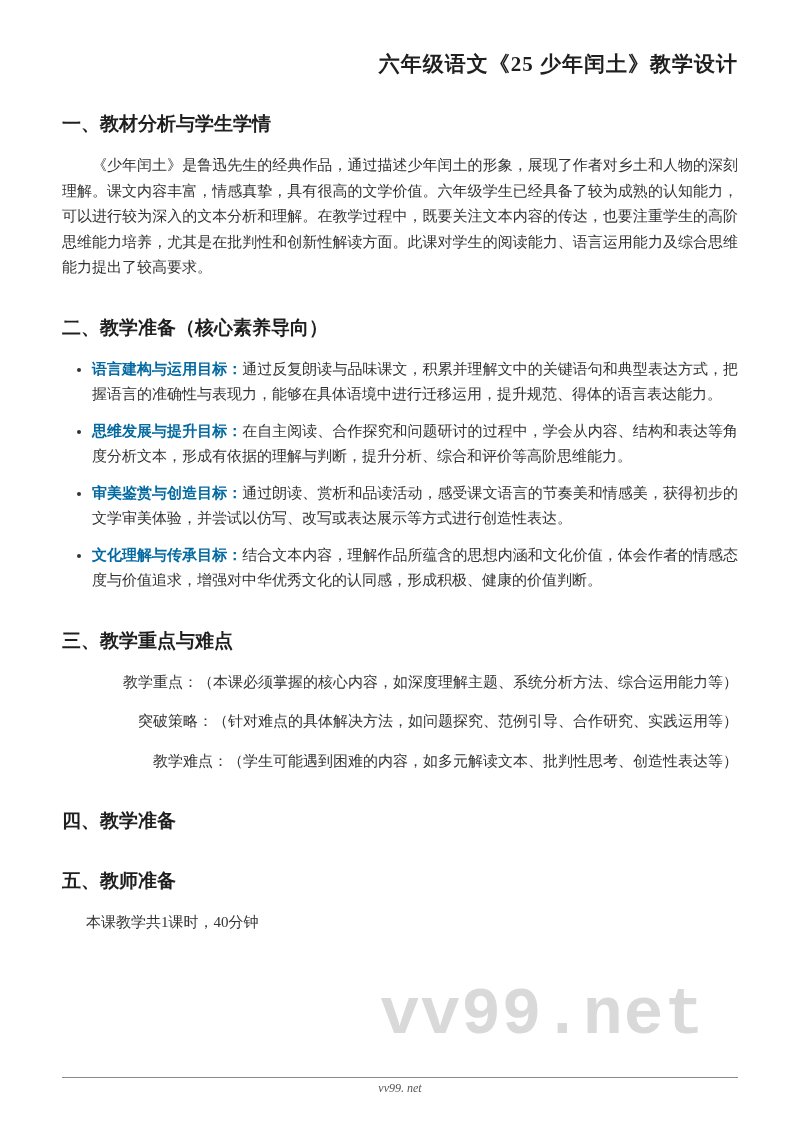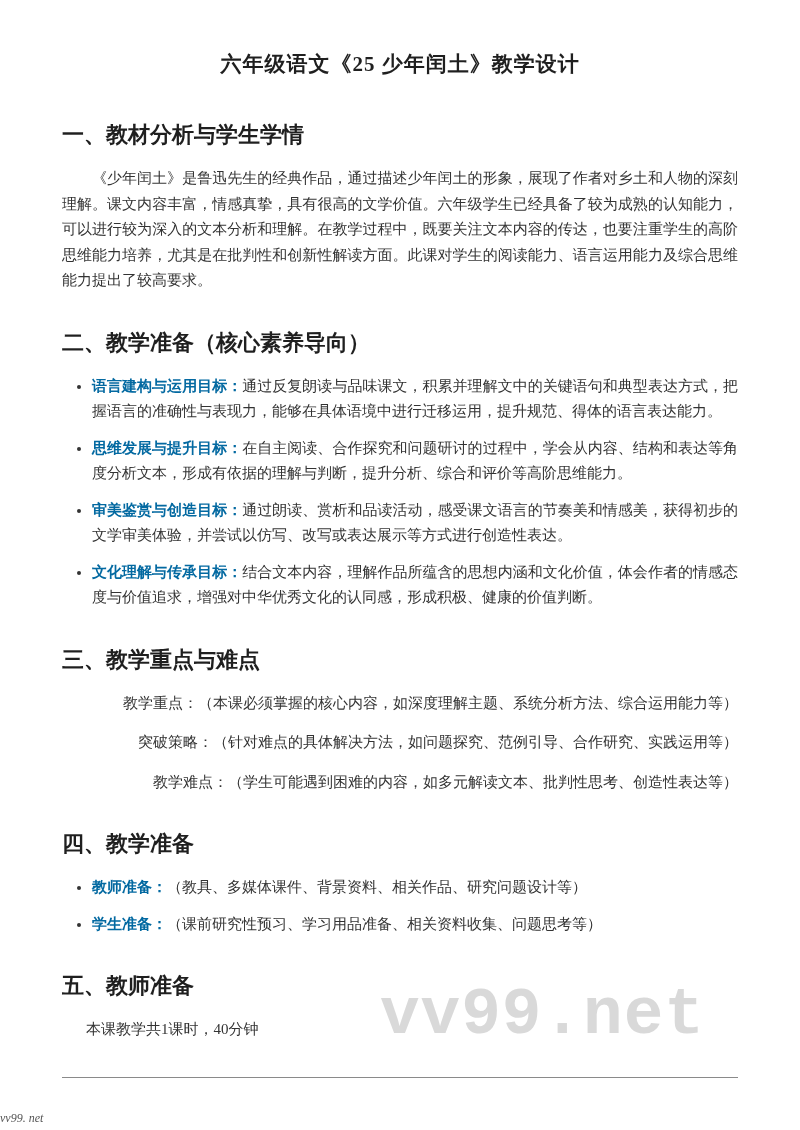--- a/index.html
+++ b/index.html
@@ -13,30 +13,30 @@
     height: 1130px;
     background: #ffffff;
     overflow: hidden;
     font-family: "Liberation Serif", serif;
     color: #333333;
   }
   .content {
     padding: 50px 62px 0 62px;
   }
   .doc-title {
-    margin: 0 0 42px 0;
-    text-align: center;
+    margin: 0 0 33px 0;
+    text-align: right;
     font-size: 21px;
     font-weight: bold;
     color: #1f1f1f;
     letter-spacing: 1px;
   }
   .sec-heading {
     margin: 34px 0 16px 0;
-    font-size: 22px;
+    font-size: 19px;
     font-weight: bold;
     color: #1f1f1f;
   }
   .sec-heading.first {
     margin-top: 0;
   }
   .body-para {
     margin: 0;
     font-size: 15px;
     line-height: 1.7;
@@ -91,24 +91,24 @@
     right: 62px;
     top: 1077px;
     border-top: 1px solid #8a8a8a;
     height: 0;
   }
   .footer-text {
     position: absolute;
     top: 1081px;
     left: 0;
     width: 100%;
+    text-align: center;
     font-size: 12px;
     font-style: italic;
     color: #555555;
-    margin-top: 30px;
   }
 </style>
 </head>
 <body>
 
 <div class="page">
   <div class="content">
 
     <h1 class="doc-title">六年级语文《25 少年闰土》教学设计</h1>
 
@@ -130,28 +130,20 @@
         <span class="bullet-label">文化理解与传承目标：</span><span>结合文本内容，理解作品所蕴含的思想内涵和文化价值，体会作者的情感态度与价值追求，增强对中华优秀文化的认同感，形成积极、健康的价值判断。</span>
       </li>
     </ul>
 
     <h2 class="sec-heading">三、教学重点与难点</h2>
     <p class="plain-line">教学重点：（本课必须掌握的核心内容，如深度理解主题、系统分析方法、综合运用能力等）</p>
     <p class="plain-line indented">突破策略：（针对难点的具体解决方法，如问题探究、范例引导、合作研究、实践运用等）</p>
     <p class="plain-line indented">教学难点：（学生可能遇到困难的内容，如多元解读文本、批判性思考、创造性表达等）</p>
 
     <h2 class="sec-heading">四、教学准备</h2>
-    <ul class="bullets">
-      <li>
-        <span class="bullet-label">教师准备：</span><span>（教具、多媒体课件、背景资料、相关作品、研究问题设计等）</span>
-      </li>
-      <li>
-        <span class="bullet-label">学生准备：</span><span>（课前研究性预习、学习用品准备、相关资料收集、问题思考等）</span>
-      </li>
-    </ul>
 
     <h2 class="sec-heading">五、教师准备</h2>
     <p class="lesson-line">本课教学共1课时，40分钟</p>
 
   </div>
 
   <div class="watermark">vv99.net</div>
   <div class="footer-rule"></div>
   <div class="footer-text">vv99. net</div>
 </div>

